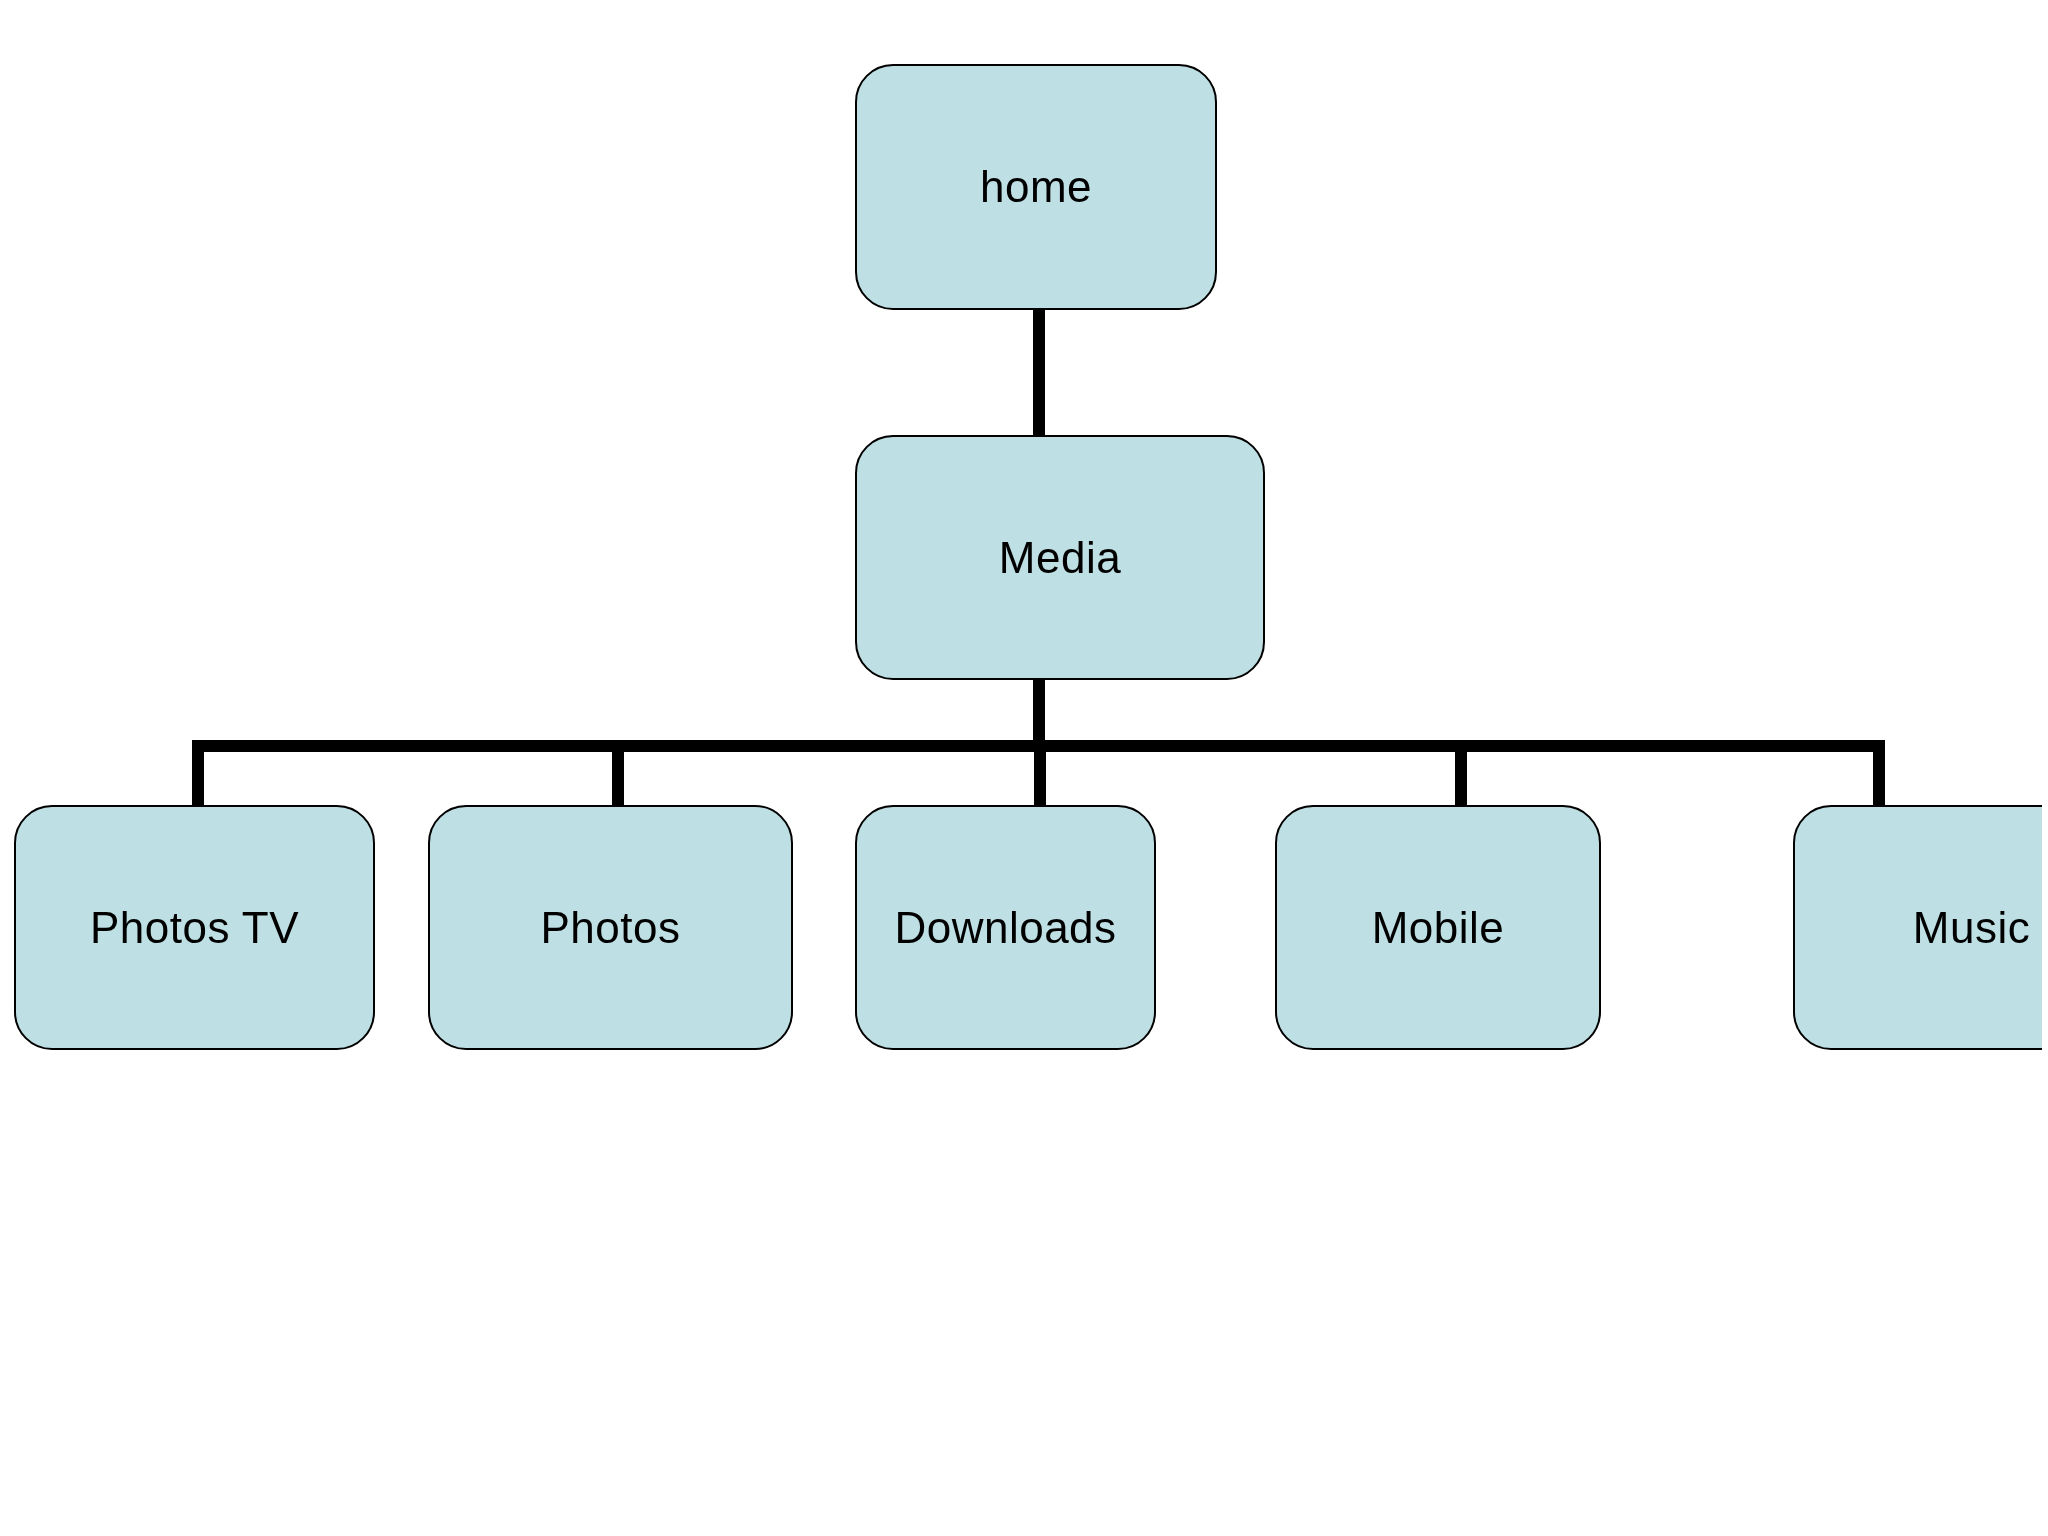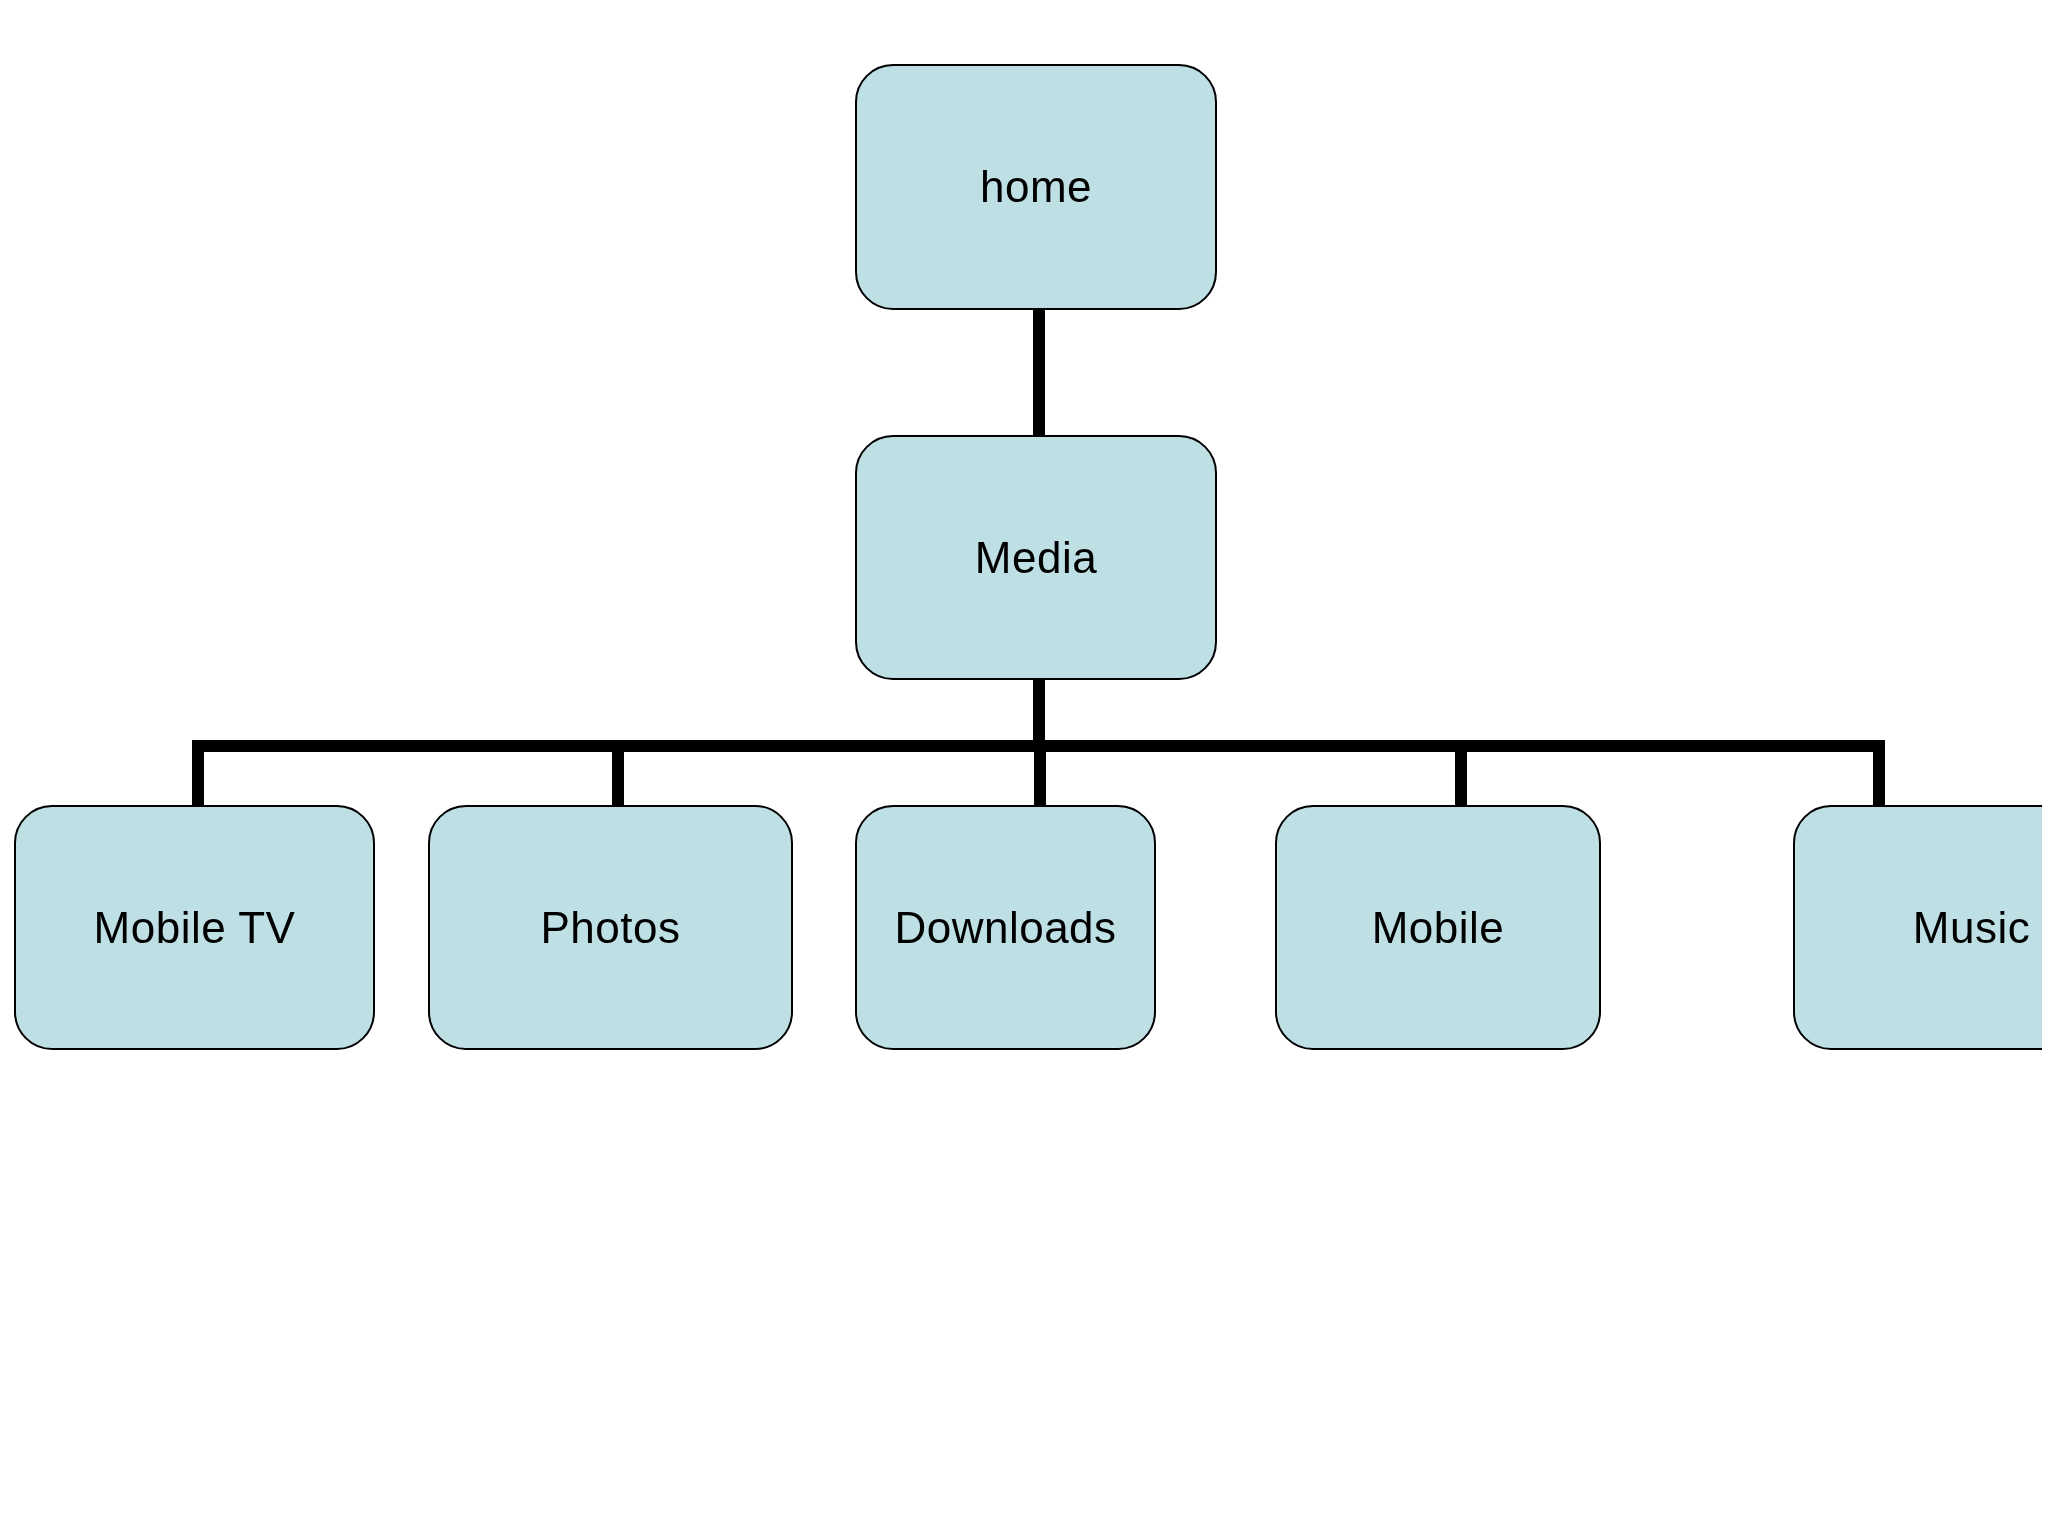--- a/index.html
+++ b/index.html
@@ -36,21 +36,21 @@
     color: var(--text);
     white-space: nowrap;
     letter-spacing: 0.5px;
   }
   .connector {
     position: absolute;
     background: var(--connector);
   }
   
   #node-home      { left: 843px;  top: 52px;  width: 362px; height: 246px; }
-  #node-media     { left: 843px;  top: 423px; width: 362px; justify-content: center; }
+  #node-media     { left: 843px;  top: 423px; width: 410px; justify-content: center; }
   #node-barack-tv { left: 2px;    top: 793px; width: 361px; }
   #node-photos    { left: 416px;  top: 793px; width: 365px; }
   #node-downloads { left: 843px;  top: 793px; width: 301px; }
   #node-mobile    { left: 1263px; top: 793px; width: 326px; }
   #node-music     { left: 1781px; top: 793px; width: 357px; }
   
   #edge-home-media   { left: 1021px; top: 296px; width: 5px;    height: 130px; }
   #edge-media-bus    { left: 1021px; top: 666px; width: 5px;    height: 67px;  }
   #edge-bus          { left: 180px;  top: 728px; width: 1688px; height: 5px;   }
   #edge-drop-barack  { left: 180px;  top: 728px; width: 5px;    height: 67px;  }
@@ -75,21 +75,21 @@
 
   <div class="node" id="node-home">
     <span class="label">home</span>
   </div>
 
   <div class="node" id="node-media">
     <span class="label">Media</span>
   </div>
 
   <div class="node" id="node-barack-tv">
-    <span class="label">Mobile TV</span>
+    <span class="label">Photos TV</span>
   </div>
 
   <div class="node" id="node-photos">
     <span class="label">Photos</span>
   </div>
 
   <div class="node" id="node-downloads">
     <span class="label">Downloads</span>
   </div>
 

